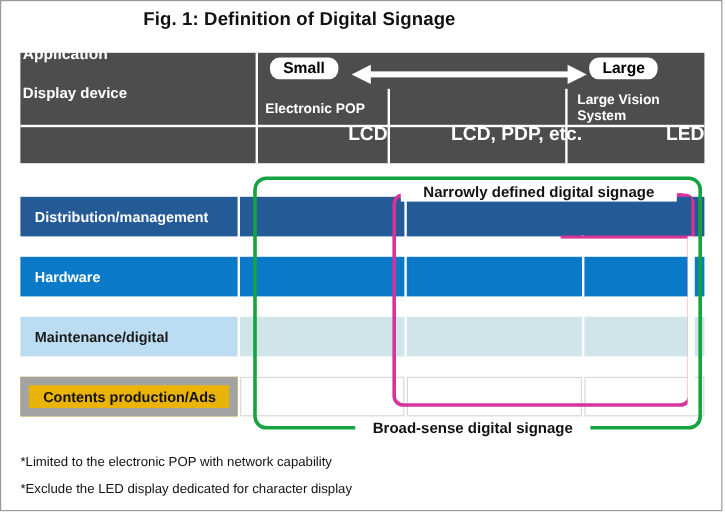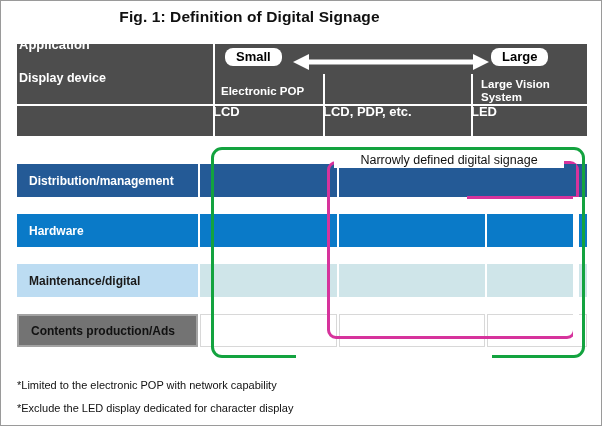--- a/index.html
+++ b/index.html
@@ -63,22 +63,22 @@
 
   .hdr-sub{
     position:absolute; color:#ffffff; font-weight:bold;
     font-size:11.5px; line-height:12.5px; white-space:nowrap;
   }
   #sub-epop{ left:220px; top:84px; }
   #sub-lvs{ left:480px; top:77px; }
 
   .hdr-dev{
     position:absolute; top:103px;
-    color:#ffffff; font-weight:bold; font-size:13px;
-    text-align:left;
+    color:#ffffff; font-weight:bold; font-size:16px;
+    text-align:right;
   }
   #dev-0{ left:212px; width:110px; }
   #dev-1{ left:322px; width:162px; }
   #dev-2{ left:470px; width:116px; }
 
   
   #body-rows{ position:absolute; left:16px; top:163px; width:570px; }
   .row{ position:relative; height:48px; margin-bottom:2px; }
   .row-label{
     position:absolute; left:0; top:0; width:181px; height:33px;
@@ -96,21 +96,21 @@
   .tone-0{ background:#245a96; }
   .tone-1{ background:#0a7ac8; }
   .tone-2{ background:#2ac8e8; }
   .tone-3{ background:#cfe5e9; }
   .tone-4{ background:#ffffff; border:1px solid #d8d8d8; box-sizing:border-box; }
 
   .lab-0{ background:#245a96; }
   .lab-1{ background:#0a7ac8; }
   .lab-2{ background:#2ac8e8; color:#0d2b3a !important; }
   .lab-3{ background:#bcdcf2; color:#1a1a1a !important; }
-  .lab-4{ background:#737373; color:#111111 !important; border:2px solid #a3a3a3; box-sizing:border-box; }
+  .lab-4{ background:#eab308; color:#111111 !important; border:7px solid #a3a3a3; box-sizing:border-box; }
 
   
   #green-box{
     position:absolute; left:210px; top:146px;
     width:374px; height:211px;
     border:3px solid #13a33f;
     border-radius:11px;
     box-sizing:border-box;
     pointer-events:none;
   }
@@ -156,21 +156,21 @@
     background:#ffffff;
   }
   #pink-gap-top{
     position:absolute; left:333px; top:155px;
     width:230px; height:12px;
     background:#ffffff;
   }
   #narrow-label{
     position:absolute; left:333px; top:152px; width:230px;
     text-align:center;
-    font-size:12.5px; font-weight:normal; color:#111111;
+    font-size:12.5px; font-weight:bold; color:#111111;
     white-space:nowrap;
   }
 
   
   .note{
     position:absolute; left:16px;
     font-size:11px; color:#111111; white-space:nowrap;
   }
   #note-0{ top:378px; }
   #note-1{ top:401px; }
@@ -261,17 +261,18 @@
 
   <div id="pink-main"></div>
   <div id="pink-step-top"></div>
   <div id="pink-cover"></div>
   <div id="pink-cover2"></div>
   <div id="pink-gap-top"></div>
   <div id="narrow-label">Narrowly defined digital signage</div>
 
   <div id="green-box"></div>
   <div id="green-gap"></div>
+  <div id="broad-label">Broad-sense digital signage</div>
 
   <div class="note" id="note-0">*Limited to the electronic POP with network capability</div>
   <div class="note" id="note-1">*Exclude the LED display dedicated for character display</div>
 
 </div>
 
 </body></html>

